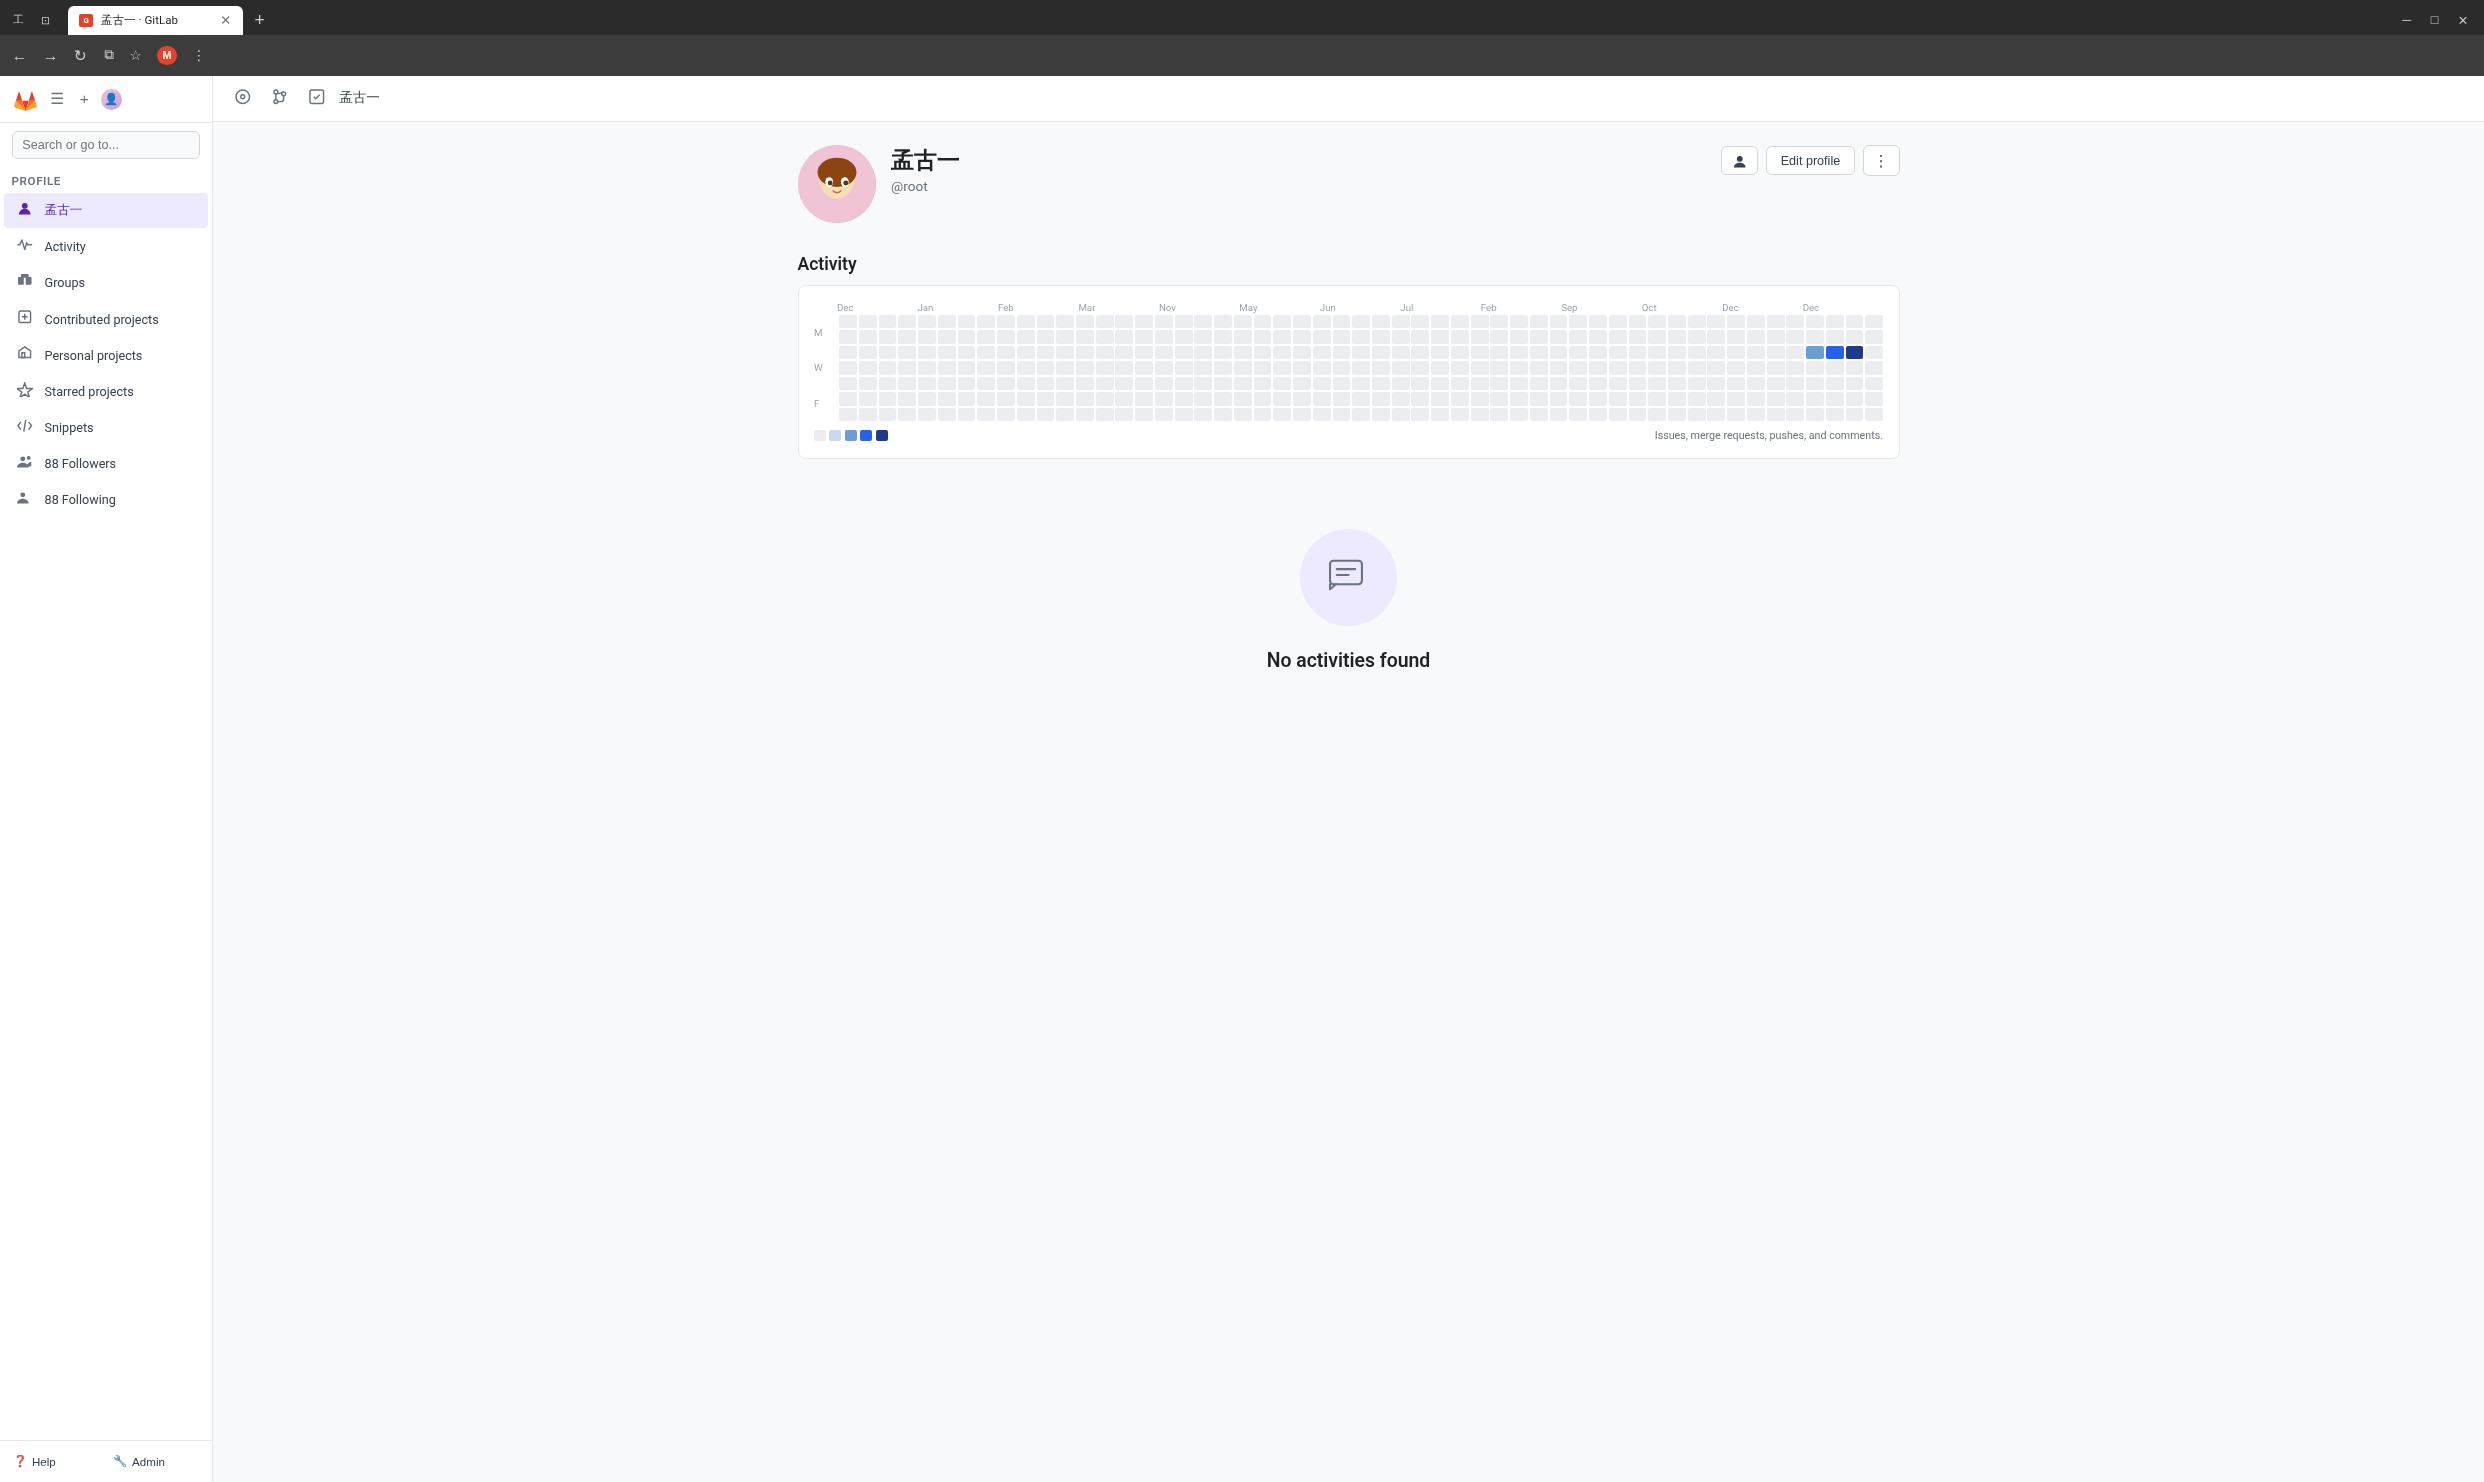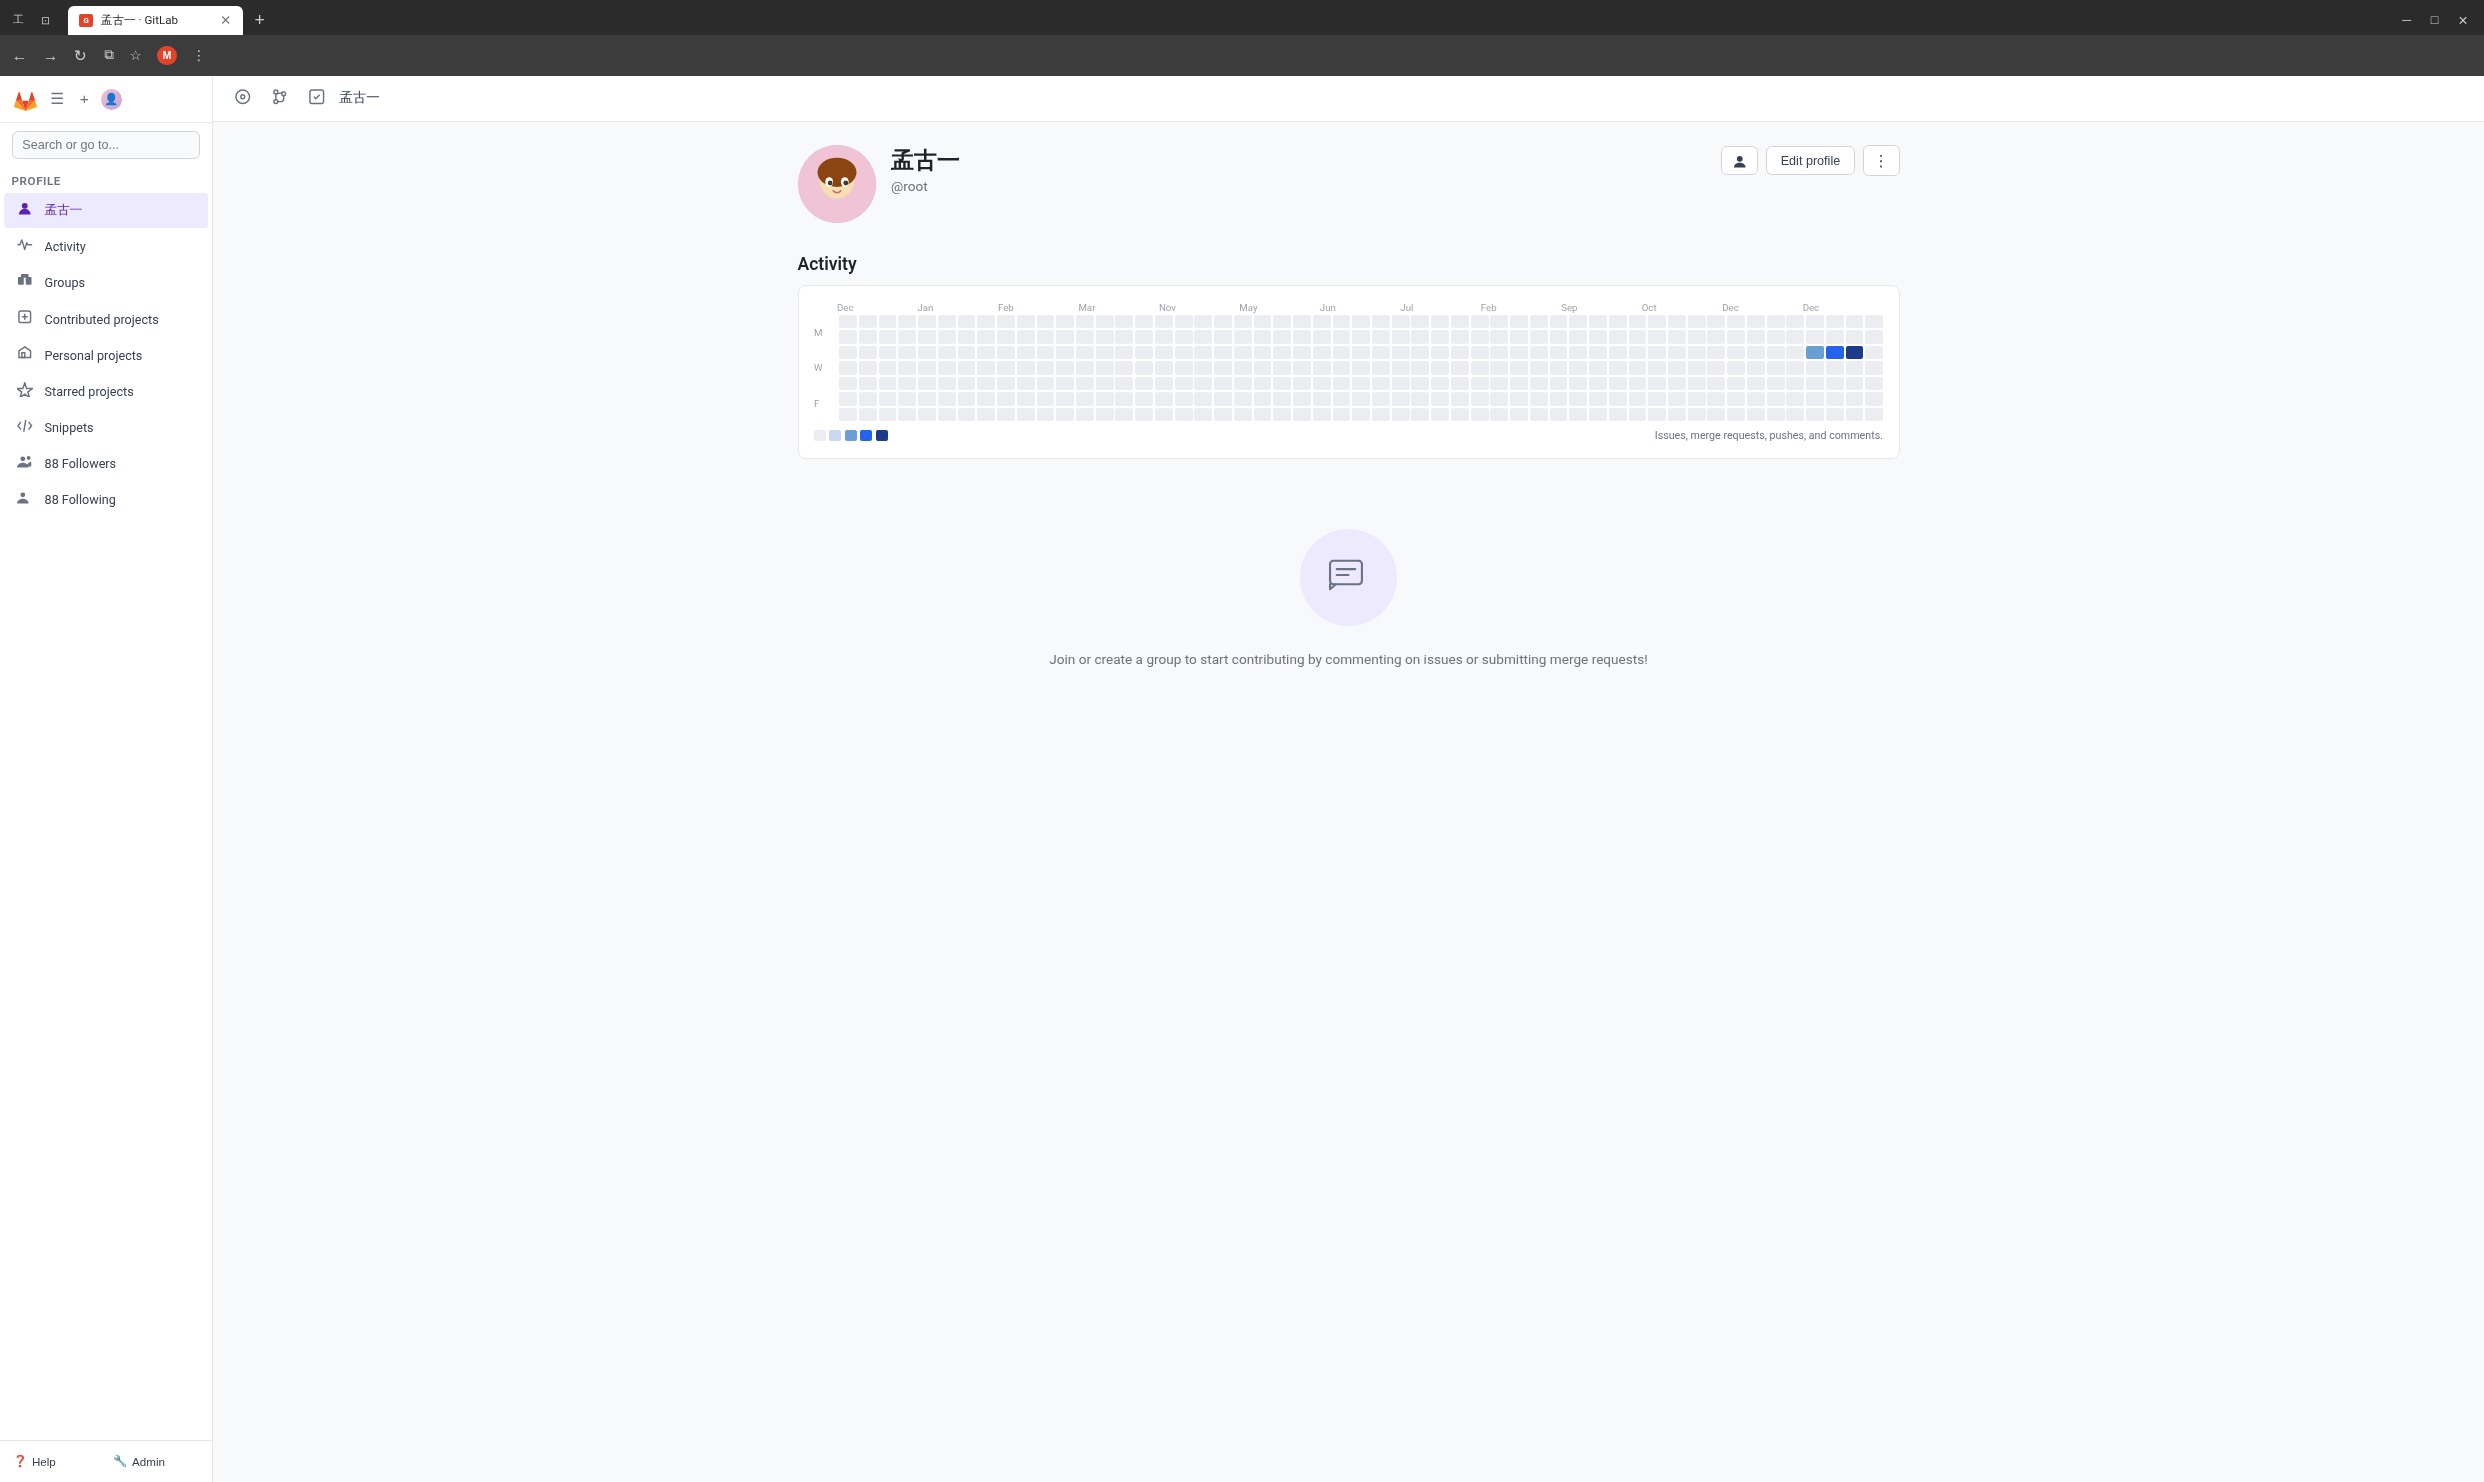--- a/index.html
+++ b/index.html
@@ -848,22 +848,21 @@
 
             <div class="no-activities">
               <div class="no-activities-icon">
                 <svg width="54" height="54" viewBox="0 0 56 56" fill="none" xmlns="http://www.w3.org/2000/svg">
                   <rect x="6" y="8" width="38" height="28" rx="4" stroke="#6b7280" stroke-width="2.5" fill="none"></rect>
                   <path d="M6 36v6l7-6" stroke="#6b7280" stroke-width="2.5" stroke-linecap="round" stroke-linejoin="round" fill="none"></path>
                   <line x1="14" y1="18" x2="36" y2="18" stroke="#6b7280" stroke-width="2.5" stroke-linecap="round"></line>
                   <line x1="14" y1="25" x2="28" y2="25" stroke="#6b7280" stroke-width="2.5" stroke-linecap="round"></line>
                 </svg>
               </div>
-              <div class="no-activities-desc">Join or create a group to start contributing by commenting on issues or
-submitting merge requests!</div>
+              <div class="no-activities-title">No activities found</div>
             </div>
           </div>
 
         </div>
 
       </div>
     </div>
   </div>
 </div>
 

